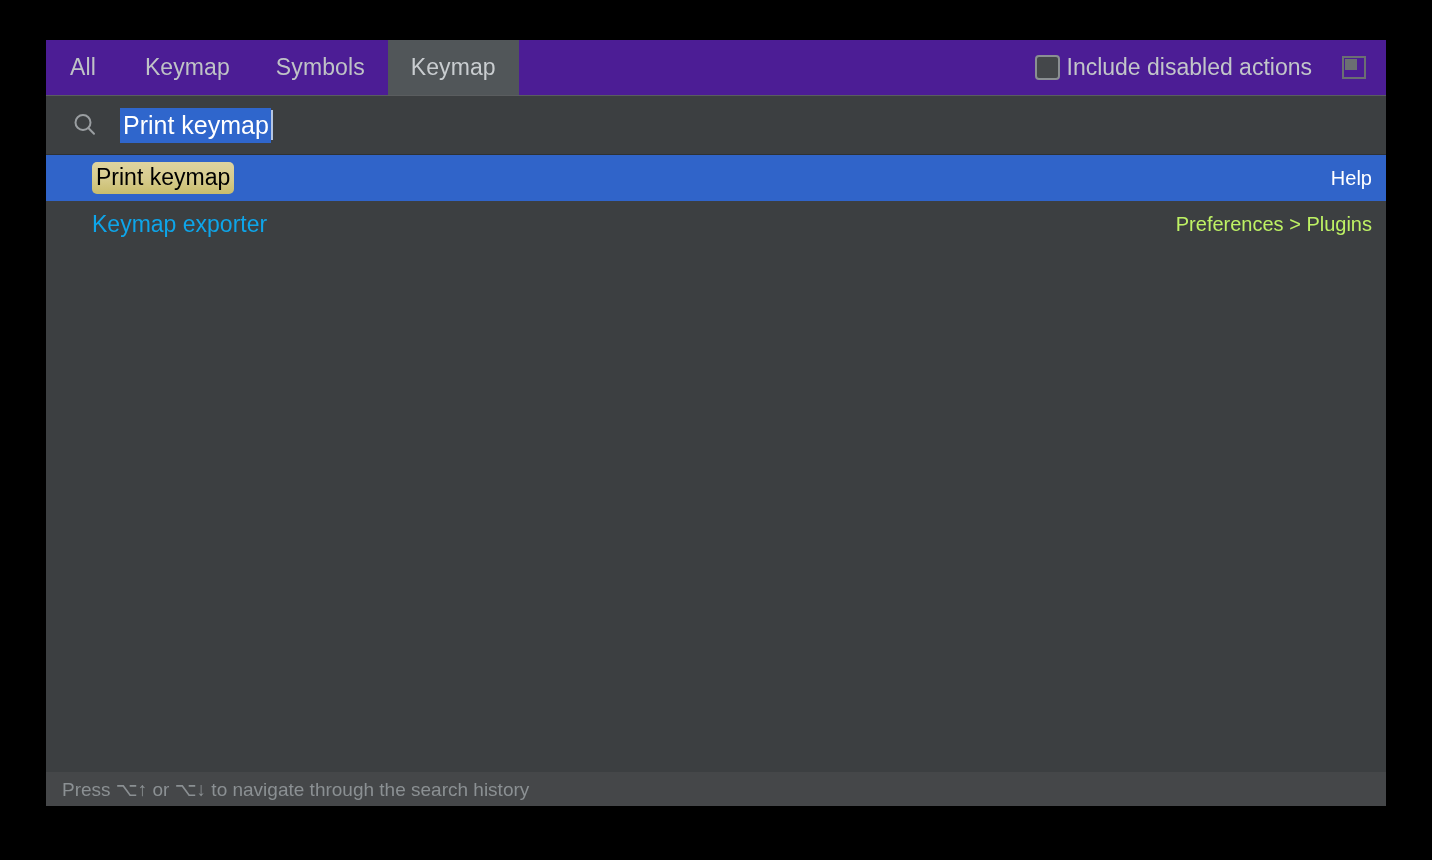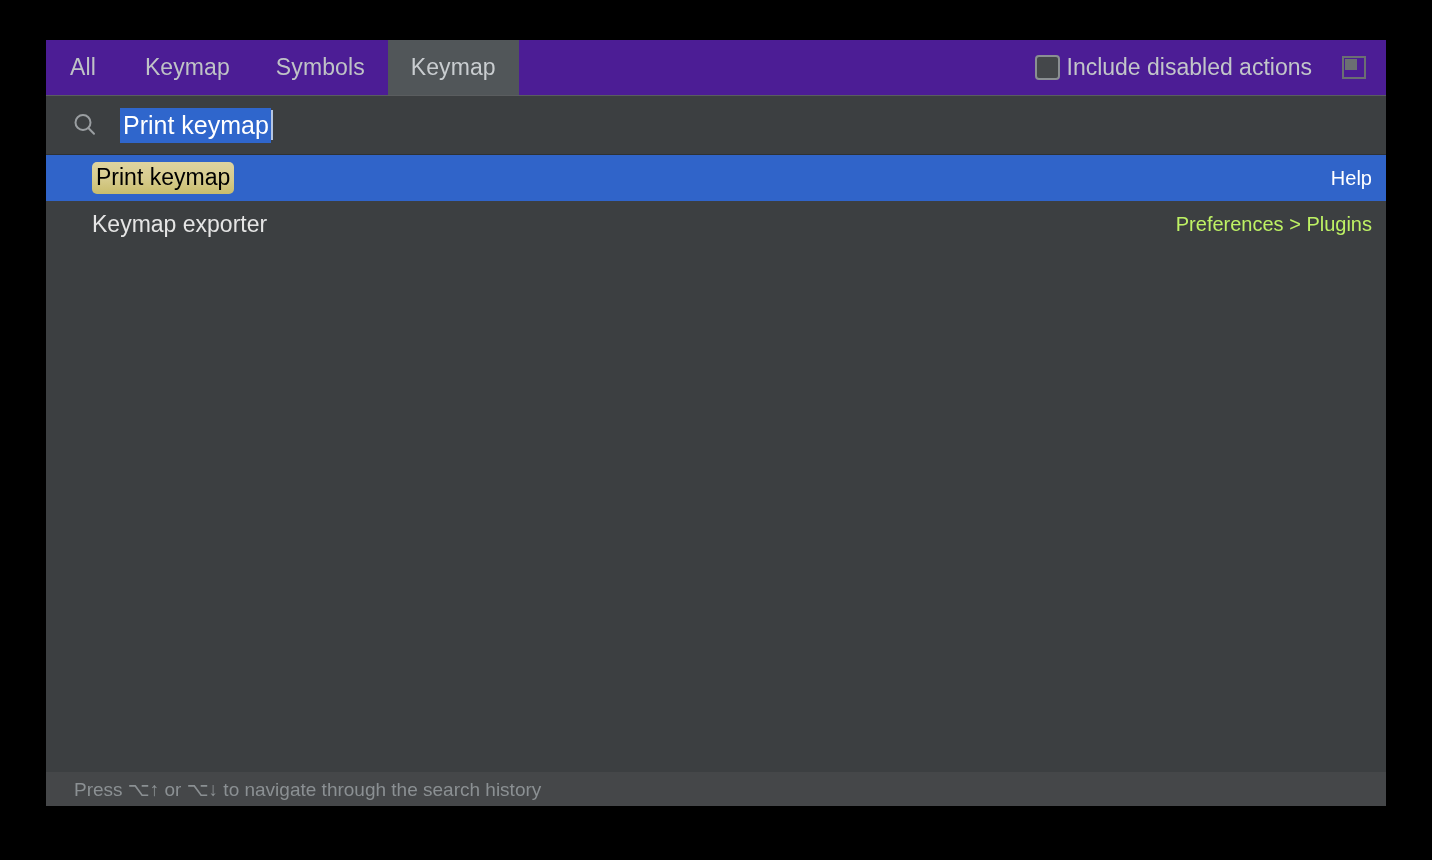--- a/index.html
+++ b/index.html
@@ -181,21 +181,21 @@
     padding: 0 14px 0 46px;
     box-sizing: border-box;
     cursor: default;
   }
   .result-row.selected {
     background: #3064c9;
   }
 
   .result-title {
     font-size: 23px;
-    color: #e5e5e5;
+    color: #0ea5e9;
     white-space: nowrap;
   }
   .result-title.match {
     color: #000000;
     background: linear-gradient(180deg, #ded4a0 0%, #d6cb8c 55%, #c9bd6d 100%);
     border-radius: 5px;
     padding: 2px 4px 3px 4px;
   }
 
   .result-right {
@@ -206,21 +206,21 @@
   .result-right.on-selected { color: #ffffff; }
   .result-right.muted { color: #bef264; }
 
   
   .se-footer {
     flex: 0 0 34px;
     height: 34px;
     background: #454749;
     display: flex;
     align-items: center;
-    padding-left: 28px;
+    padding-left: 16px;
     box-sizing: border-box;
   }
   .footer-hint {
     font-size: 19px;
     color: #8b9093;
     white-space: nowrap;
   }
 </style>
 </head>
 <body>

